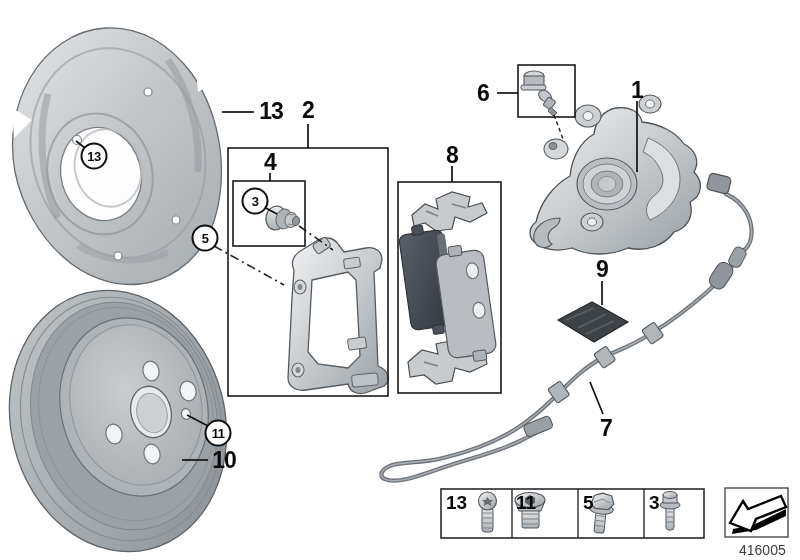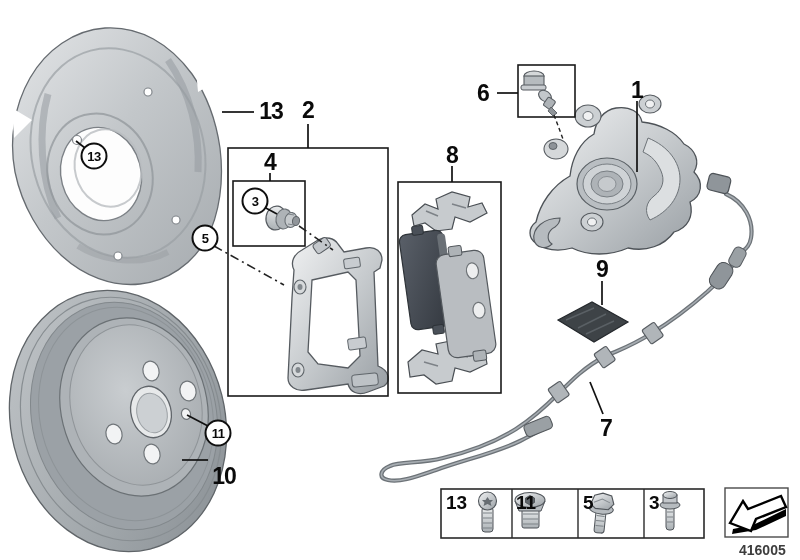--- a/index.html
+++ b/index.html
@@ -18,21 +18,21 @@
     width:23px;height:23px;border:2px solid #0f0f0f;border-radius:50%;
     display:flex;align-items:center;justify-content:center;
     font-weight:bold;font-size:13px;color:#0a0a0a;background:#fff;line-height:1;
     cursor:pointer;user-select:none;letter-spacing:-0.5px;
   }
   .legend-num{
     position:absolute;font-weight:bold;font-size:19px;color:#0a0a0a;line-height:1;
     cursor:pointer;user-select:none;
   }
   .part-number{
-    position:absolute;font-size:14px;color:#3d3d3d;line-height:1;user-select:none;font-weight:bold;
+    position:absolute;font-size:14px;color:#3d3d3d;line-height:1;user-select:none;
   }
 </style>
 </head>
 <body>
 
 <div class="stage">
 
 <svg width="800" height="560" viewBox="0 0 800 560">
   <defs>
     <linearGradient id="gMetal" x1="0" y1="0" x2="1" y2="1">
@@ -268,21 +268,21 @@
   </g>
 </svg>
 
   <span class="num" style="left:637px;top:90px">1</span>
   <span class="num" style="left:308px;top:110px">2</span>
   <span class="num" style="left:270px;top:162px">4</span>
   <span class="num" style="left:483px;top:93px">6</span>
   <span class="num" style="left:452px;top:155px">8</span>
   <span class="num" style="left:602px;top:269px">9</span>
   <span class="num" style="left:606px;top:428px">7</span>
-  <span class="num" style="left:224px;top:476px">10</span>
+  <span class="num" style="left:224px;top:460px">10</span>
   <span class="num" style="left:271px;top:111px">13</span>
 
   <span class="num-circle" style="left:255px;top:201px">3</span>
   <span class="num-circle" style="left:205px;top:238px">5</span>
   <span class="num-circle" style="left:218px;top:433px">11</span>
   <span class="num-circle" style="left:94px;top:156px">13</span>
 
   <span class="legend-num" style="left:446px;top:493px">13</span>
   <span class="legend-num" style="left:516px;top:493px">11</span>
   <span class="legend-num" style="left:583px;top:493px">5</span>

